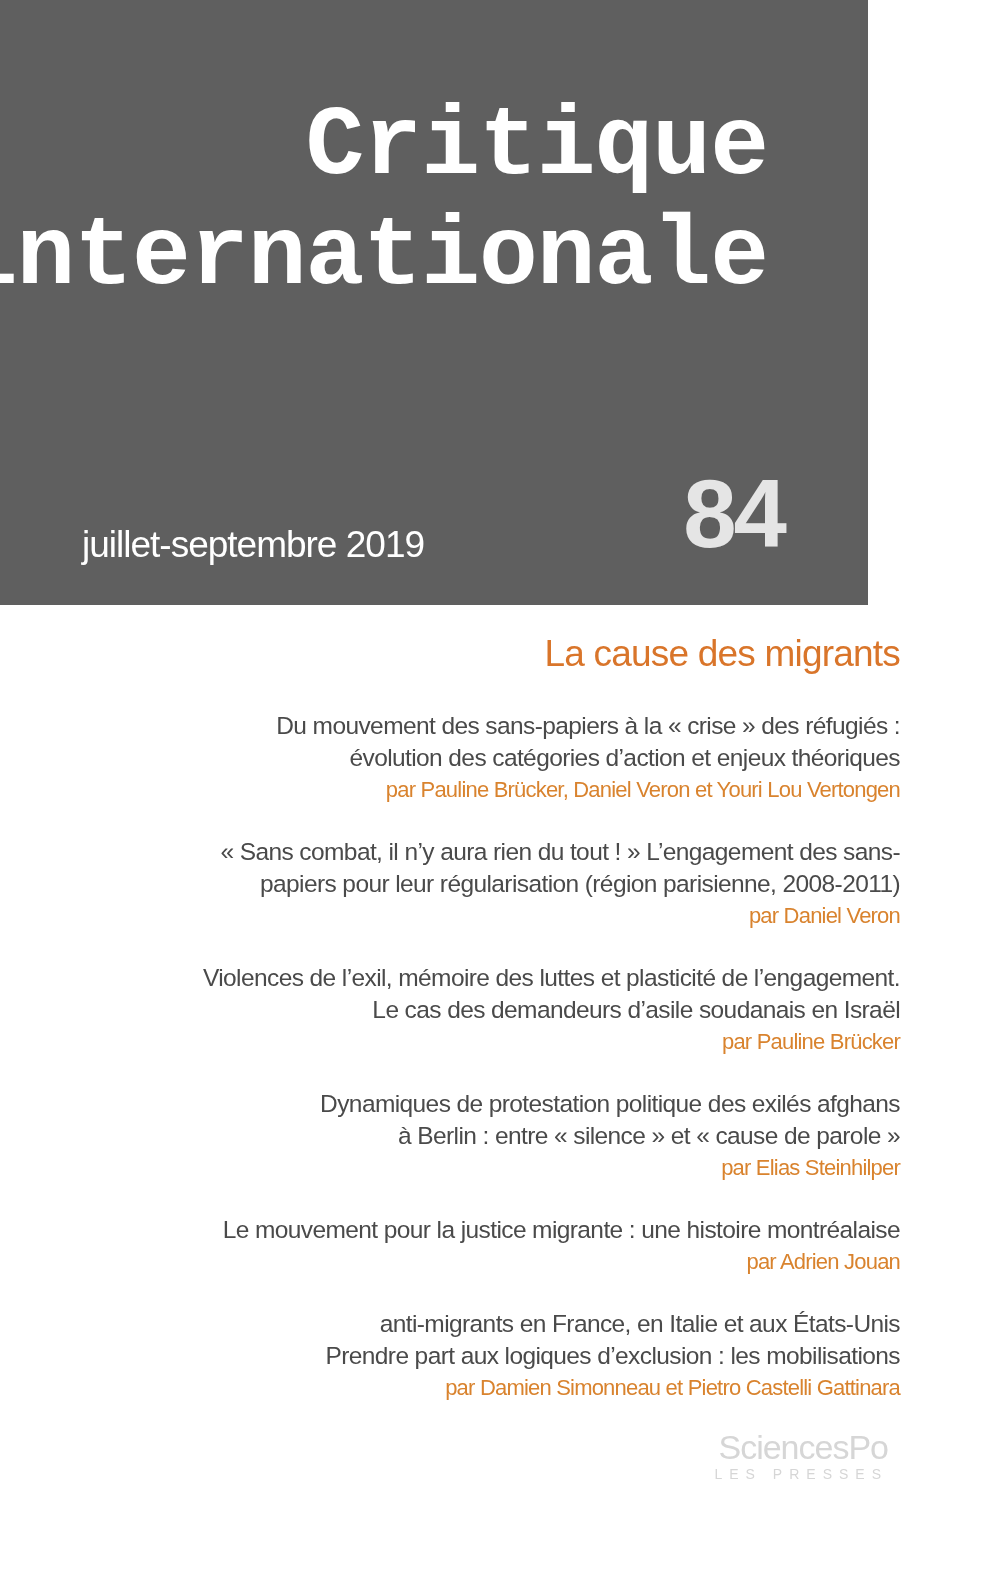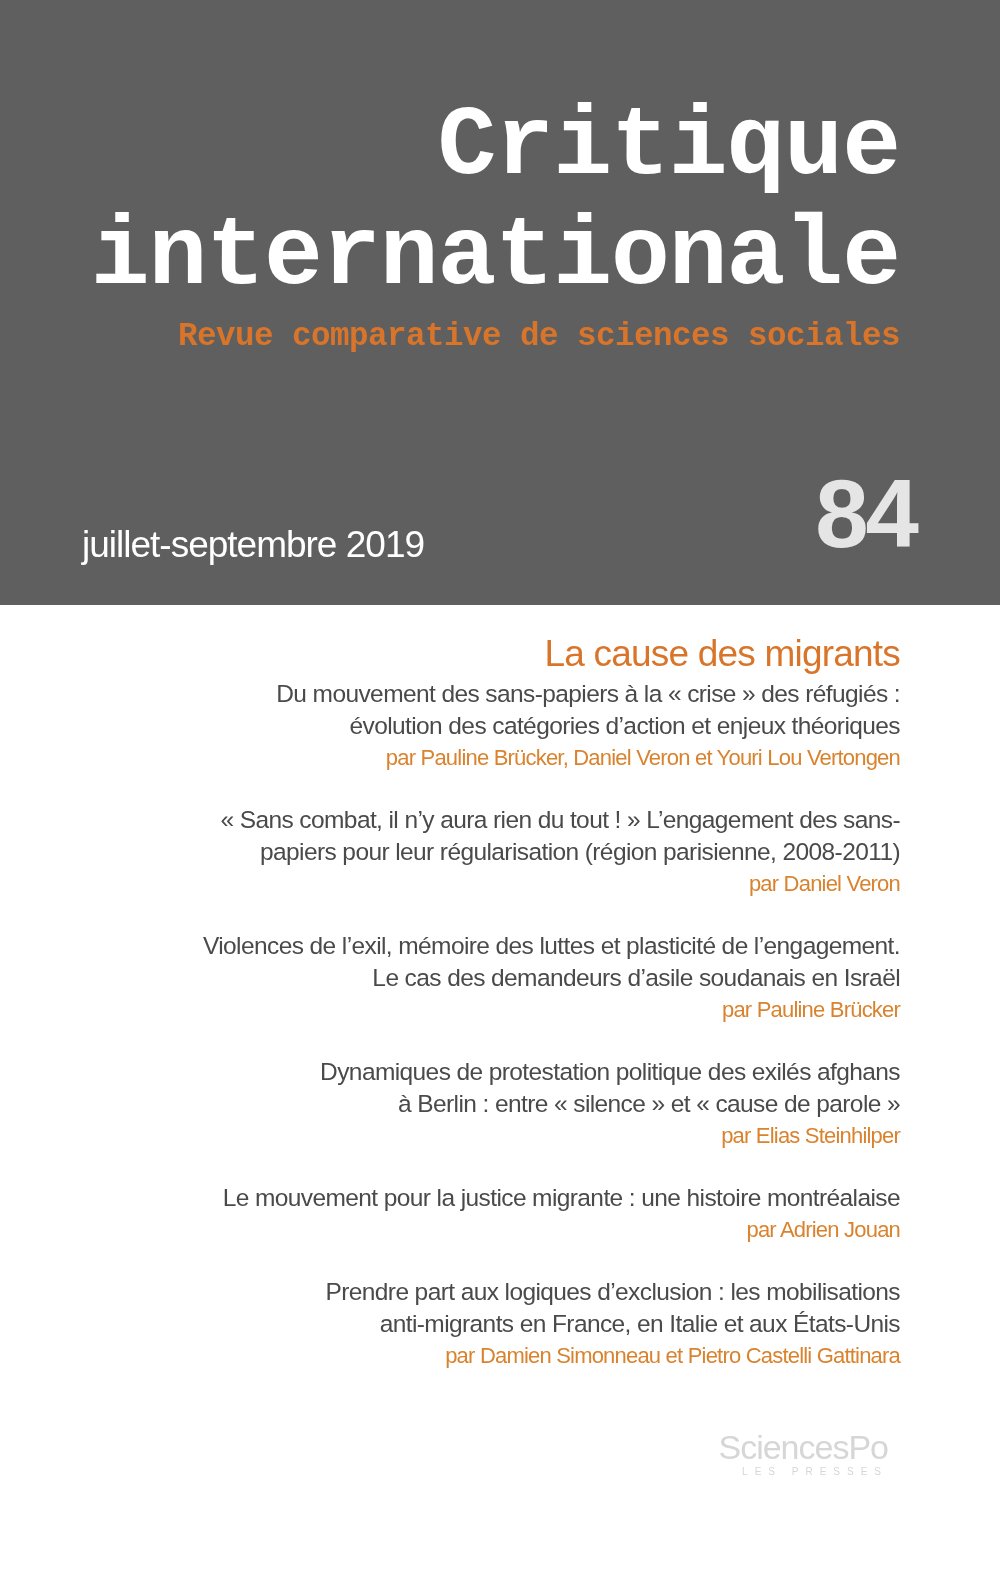--- a/index.html
+++ b/index.html
@@ -1,39 +1,38 @@
 <!DOCTYPE html>
 <html><head>
 <meta charset="utf-8">
 <style>
   html, body { margin:0; padding:0; }
   body { width:1000px; height:1587px; background:#ffffff; position:relative; overflow:hidden; font-family:"Liberation Sans", sans-serif; }
-  .header { position:absolute; left:0; top:0; width:1000px; height:605px; background:#5f5f5f; }
+  .header { position:absolute; left:0; top:0; width:868px; height:605px; background:#5f5f5f; }
   .title { position:absolute; right:100px; font-family:"Liberation Mono", "DejaVu Sans Mono", monospace; color:#ffffff; font-weight:bold; font-size:98px; line-height:1; letter-spacing:-1px; text-align:right; white-space:nowrap; }
   .title1 { top:98px; }
   .title2 { top:208px; }
   .subtitle { position:absolute; right:100px; top:318px; font-family:"Liberation Mono", "DejaVu Sans Mono", monospace; color:#d9752a; font-weight:bold; font-size:32.5px; white-space:nowrap; letter-spacing:-0.5px; }
   .date { position:absolute; left:82px; top:524px; color:#ffffff; font-size:37px; letter-spacing:-1px; white-space:nowrap; }
   .issue { position:absolute; right:84px; top:466px; color:#e5e5e5; font-weight:bold; font-size:96px; line-height:1; letter-spacing:-3px; }
   .content { position:absolute; right:100px; top:630px; width:820px; text-align:right; }
-  .theme { color:#d9752a; font-size:37px; letter-spacing:-0.8px; line-height:1.3; }
+  .theme { color:#d9752a; font-size:37px; letter-spacing:-0.8px; margin-bottom:32px; line-height:1.3; }
   .article { margin-bottom:30px; }
   .art-title { color:#4a4a4a; font-size:24.5px; line-height:32px; letter-spacing:-0.6px; }
   .art-author { color:#d9832e; font-size:22px; line-height:32px; letter-spacing:-0.8px; }
   .publisher { position:absolute; right:112px; top:1430px; text-align:right; color:#d6d6d6; }
   .pub-name { font-size:34px; letter-spacing:-1px; line-height:1; }
-  .pub-sub { font-size:10px; letter-spacing:7px; margin-top:2px; }
+  .pub-sub { font-size:14px; letter-spacing:7px; margin-top:2px; }
 </style>
 </head>
 <body>
 
 <div class="header">
   <div class="title title1">Critique</div>
   <div class="title title2">internationale</div>
-  <div class="subtitle">Revue comparative de sciences sociales</div>
   <div class="date">juillet-septembre 2019</div>
   <div class="issue">84</div>
 </div>
 
 <div class="content">
   <div class="theme">La cause des migrants</div>
 
   <div class="article">
     <div class="art-title">Du mouvement des sans-papiers à la « crise » des réfugiés :</div>
     <div class="art-title">évolution des catégories d’action et enjeux théoriques</div>
@@ -57,22 +56,22 @@
     <div class="art-title">à Berlin : entre « silence » et « cause de parole »</div>
     <div class="art-author">par Elias Steinhilper</div>
   </div>
 
   <div class="article">
     <div class="art-title">Le mouvement pour la justice migrante : une histoire montréalaise</div>
     <div class="art-author">par Adrien Jouan</div>
   </div>
 
   <div class="article">
+    <div class="art-title">anti-migrants en France, en Italie et aux États-Unis</div>
     <div class="art-title">Prendre part aux logiques d’exclusion : les mobilisations</div>
-    <div class="art-title">anti-migrants en France, en Italie et aux États-Unis</div>
     <div class="art-author">par Damien Simonneau et Pietro Castelli Gattinara</div>
   </div>
 </div>
 
 <div class="publisher">
   <div class="pub-name">SciencesPo</div>
   <div class="pub-sub">LES PRESSES</div>
 </div>
 
 </body></html>

